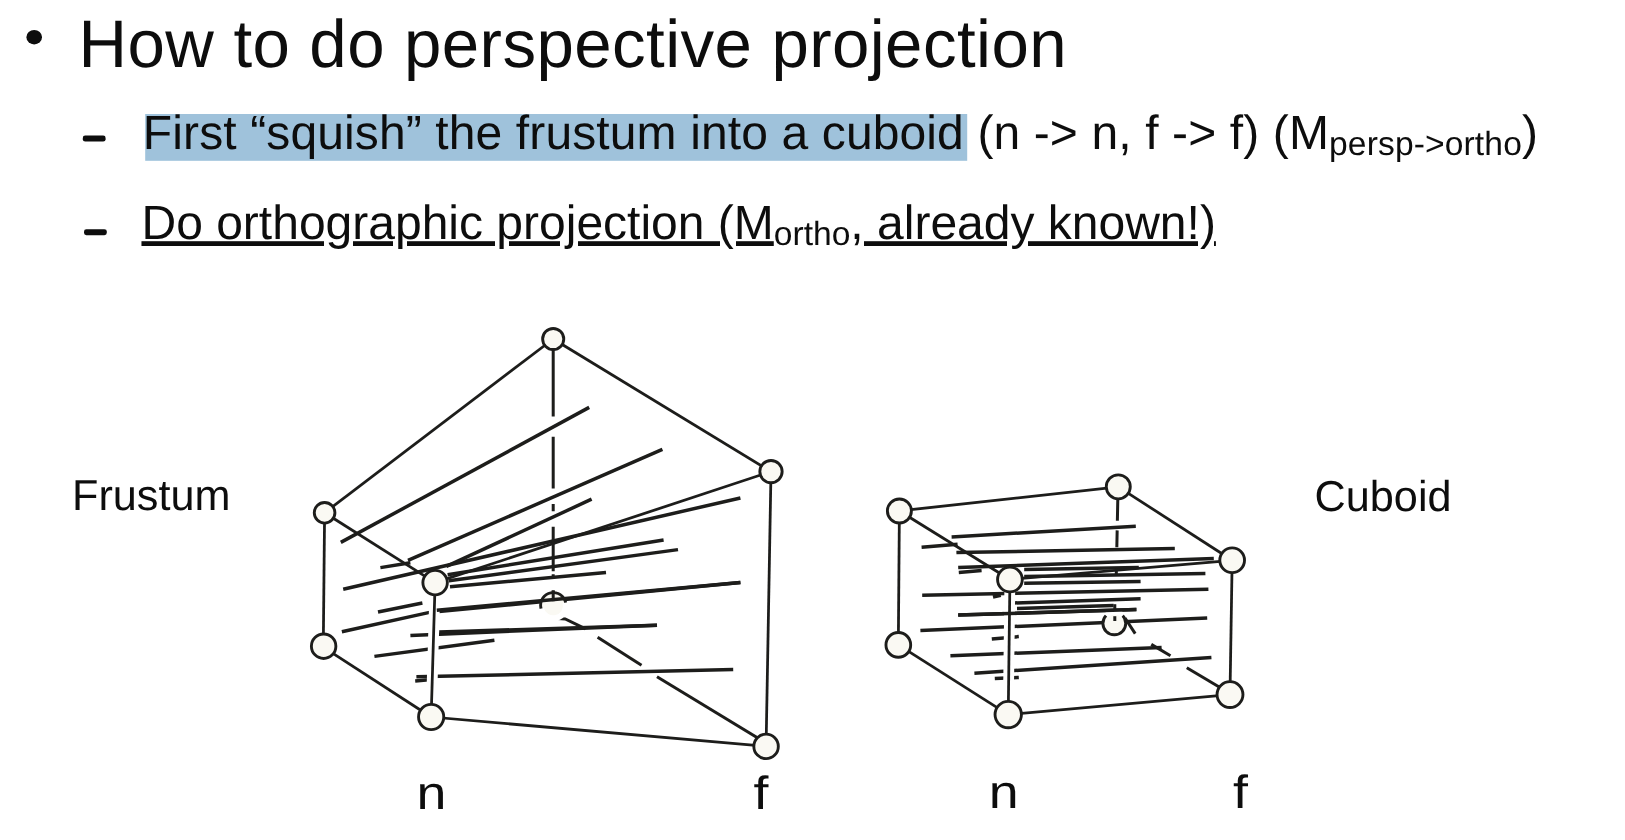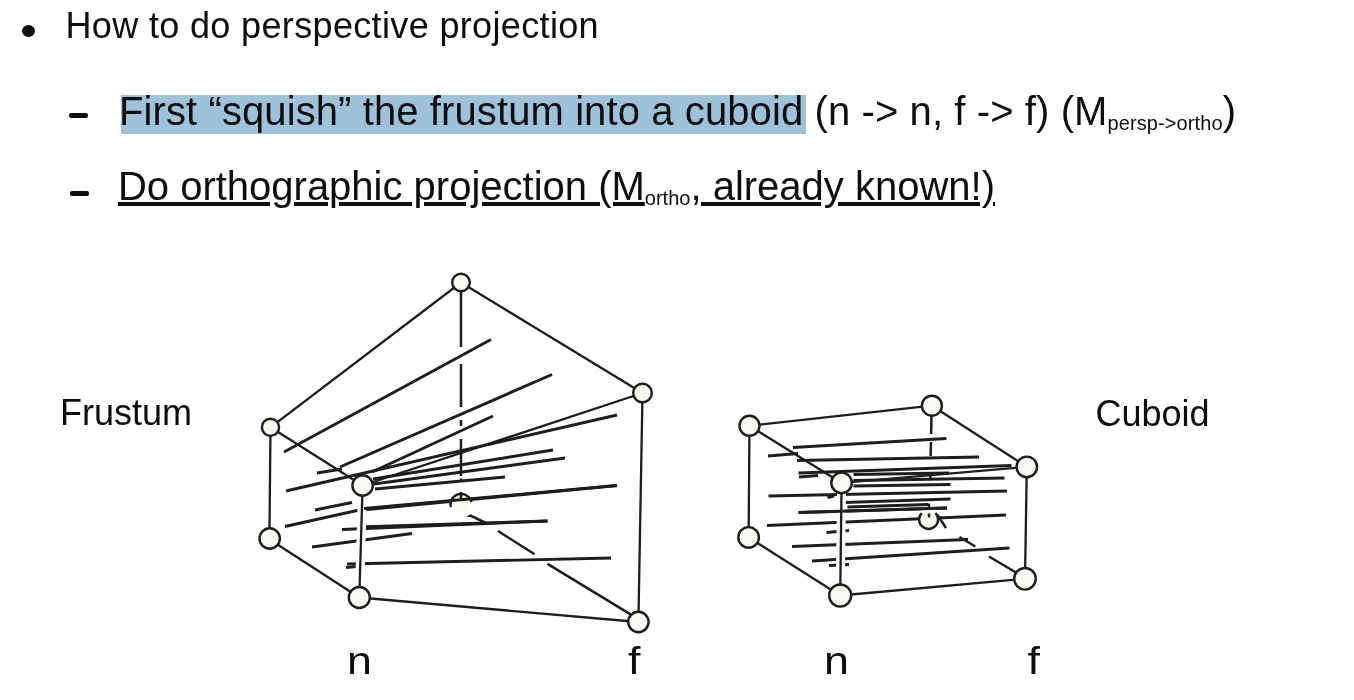--- a/index.html
+++ b/index.html
@@ -1,26 +1,26 @@
 <!DOCTYPE html>
 <html><head>
 <meta charset="utf-8">
 <style>
   html,body{margin:0;padding:0;}
   body{width:1354px;height:700px;background:#ffffff;overflow:hidden;position:relative;
        font-family:"Liberation Sans", sans-serif;}
   .abs{position:absolute;white-space:nowrap;}
   .t{color:#0d0d0d;line-height:1.149;}
-  .sub{font-size:20px;position:relative;top:4.5px;}
+  .sub{font-size:28px;position:relative;top:4.5px;}
 </style>
 </head>
 <body>
 
 <div class="abs" style="left:22.3px;top:25px;width:13.2px;height:12px;border-radius:50%;background:#0d0d0d;"></div>
-<div class="abs t" id="title" style="left:65.5px;top:5.3px;font-size:36px;letter-spacing:0.35px;">How to do perspective projection</div>
+<div class="abs t" id="title" style="left:65.5px;top:5.3px;font-size:56px;letter-spacing:0.35px;">How to do perspective projection</div>
 
 <div class="abs" style="left:69px;top:112.6px;width:18.7px;height:5px;border-radius:2px;background:#0d0d0d;"></div>
 <div class="abs" id="hl" style="left:121px;top:95px;width:685px;height:38.5px;background:#9fc2db;"></div>
 <div class="abs t" id="line1" style="left:119px;top:89.4px;font-size:40px;letter-spacing:0.1px;">First “squish” the frustum into a cuboid (n -&gt; n, f -&gt; f) (M<span class="sub">persp-&gt;ortho</span>)</div>
 
 <div class="abs" style="left:70px;top:191px;width:18.7px;height:4.6px;border-radius:2px;background:#0d0d0d;"></div>
 <div class="abs t" id="line2" style="left:117.9px;top:164.4px;font-size:40px;text-decoration:underline;">Do orthographic projection (M<span class="sub">ortho</span>, already known!)</div>
 
 <svg class="abs" width="1354" height="700" viewBox="0 0 1354 700" style="left:0;top:0;" fill="none" stroke-linecap="butt">
   <g stroke="#1d1d1b">

